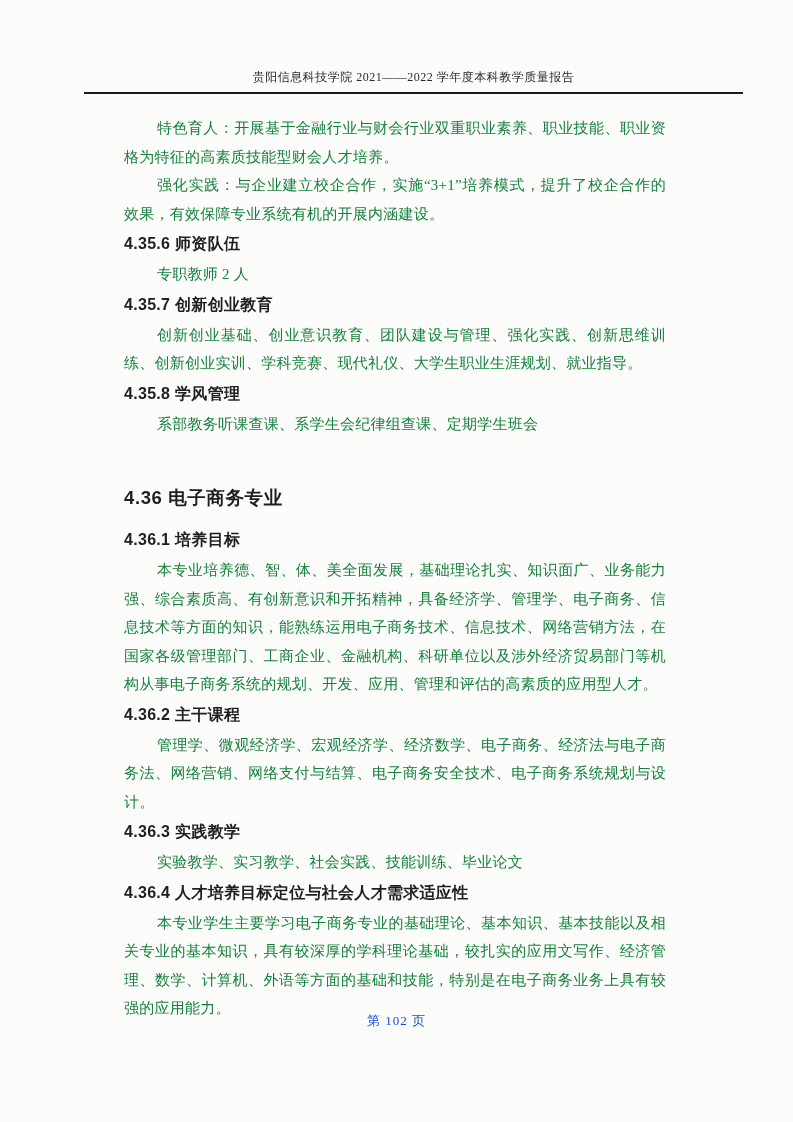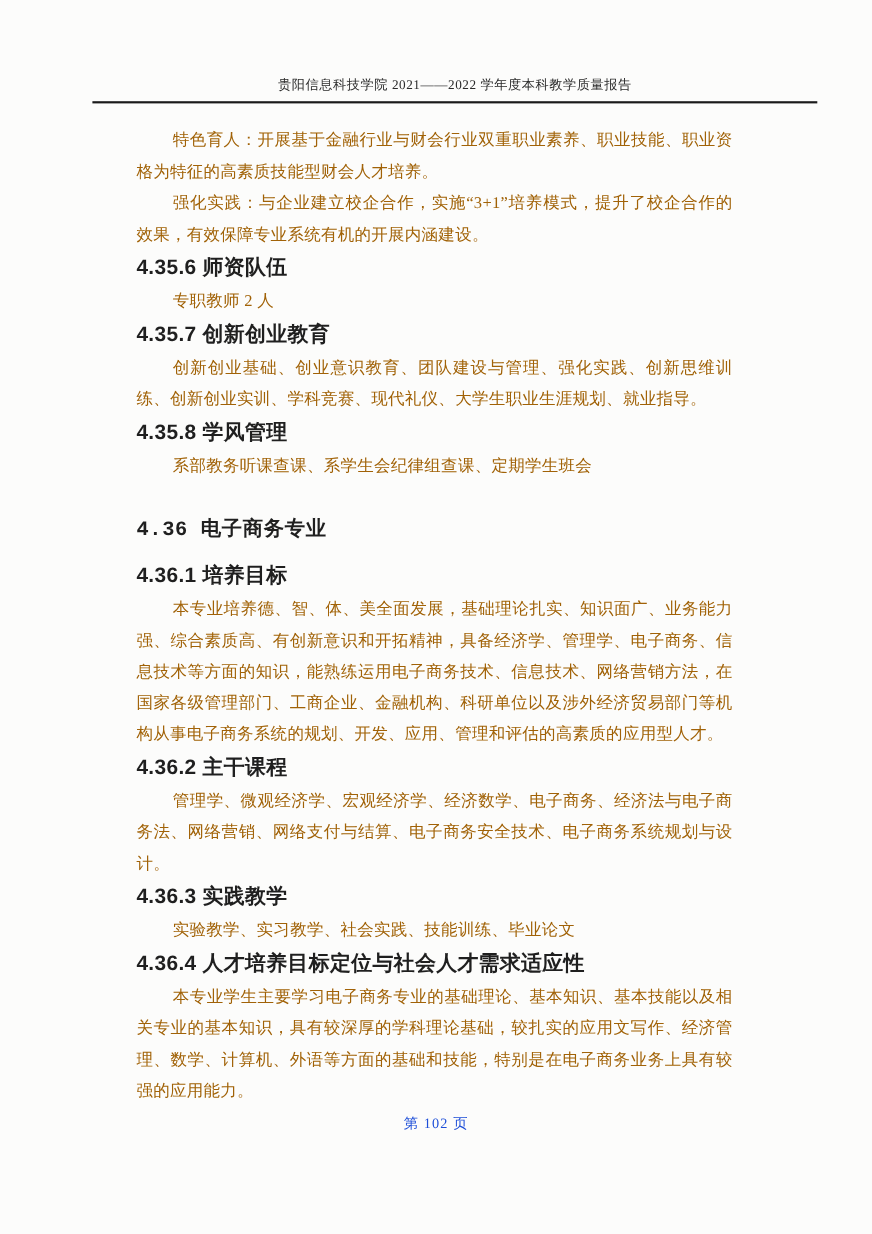--- a/index.html
+++ b/index.html
@@ -37,35 +37,35 @@
     left: 124px;
     width: 542px;
   }
   .para {
     margin: 0;
     font-size: 15px;
     line-height: 28.5px;
     letter-spacing: 0.25px;
     text-align: justify;
     text-indent: 2.2em;
-    color: #a16207;
+    color: #15803d;
     font-family: "Liberation Serif", "DejaVu Serif", serif;
   }
   .heading {
     margin: 0;
     font-family: "Liberation Sans", "DejaVu Sans", sans-serif;
     font-weight: bold;
-    font-size: 19px;
+    font-size: 16px;
     line-height: 32px;
     letter-spacing: 0.3px;
     color: #1f1f1f;
   }
   .major-heading {
-    margin: 26px 0 8px 0;
-    font-family: Liberation Mono, monospace;
+    margin: 42px 0 8px 0;
+    font-family: Liberation Sans, sans-serif;
     font-weight: bold;
     font-size: 18.5px;
     line-height: 36px;
     letter-spacing: 0.6px;
     color: #1f1f1f;
   }
   
   .footer {
     position: absolute;
     top: 1012px;

